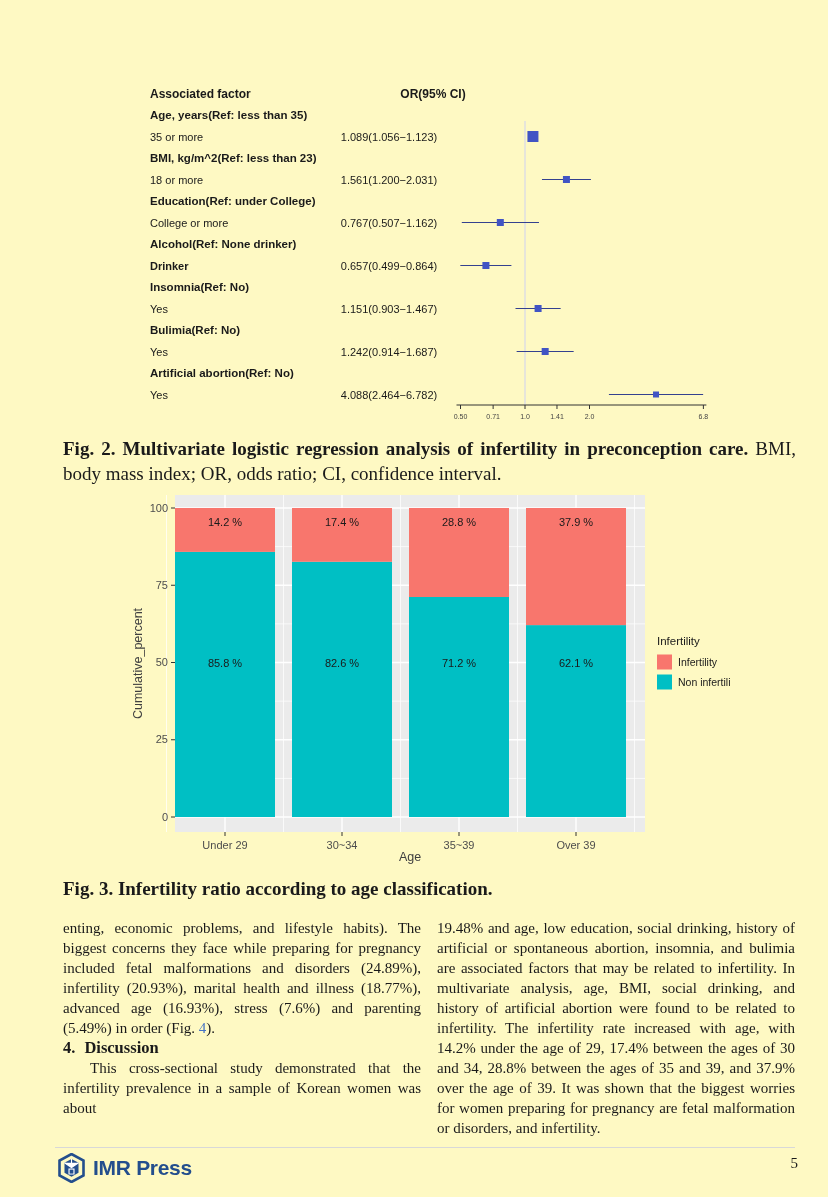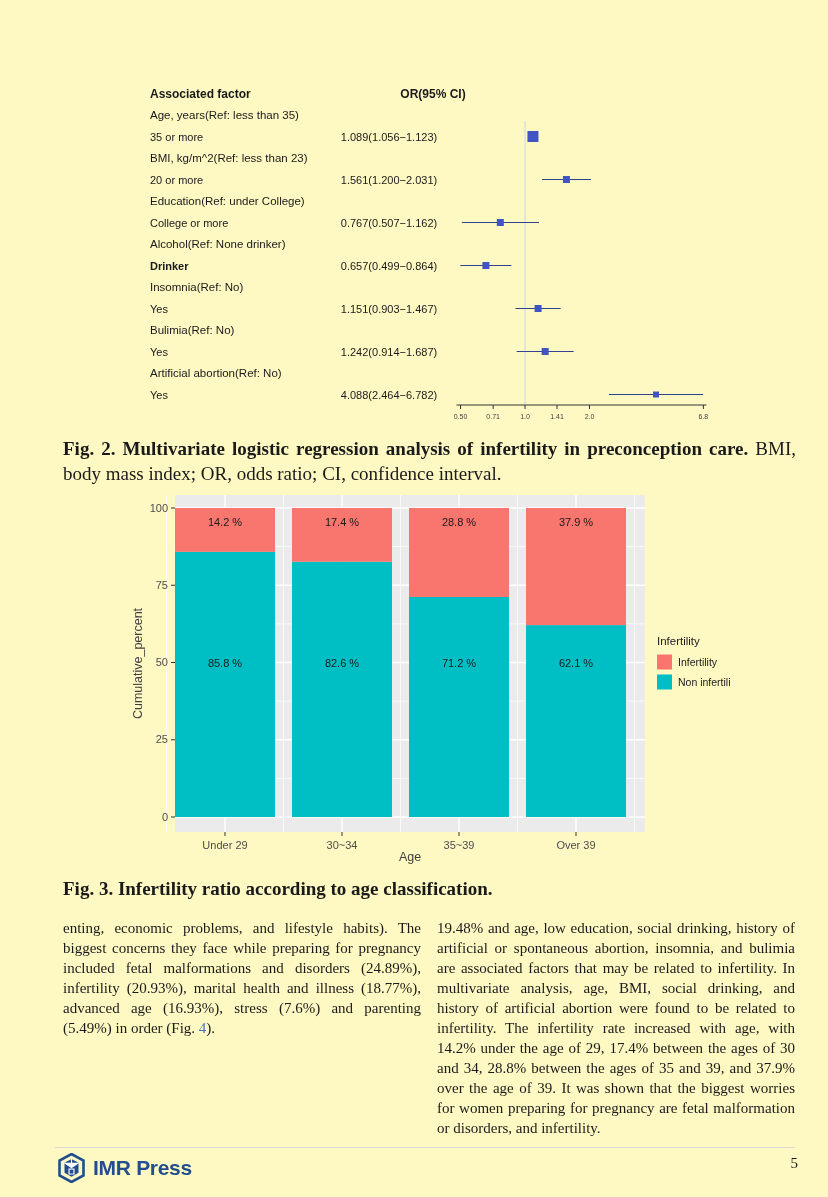--- a/index.html
+++ b/index.html
@@ -6,21 +6,21 @@
   .page{
     position:relative;width:828px;height:1197px;background:#fef9c3;
     margin:0 auto;overflow:hidden;
     font-family:"Liberation Serif", serif;color:#1a1a1a;
   }
   
   .forest{position:absolute;left:145px;top:85px;width:578px;height:348px;
     font-family:"Liberation Sans", sans-serif;}
   .forest .hdr{position:absolute;font-weight:bold;font-size:12px;height:16px;line-height:16px;}
   .forest .rowlabel{position:absolute;left:5px;font-size:11px;height:16px;line-height:16px;white-space:nowrap;}
-  .forest .rowlabel.group{font-weight:normal;font-size:11.5px;}
+  .forest .rowlabel.group{font-weight:bold;font-size:11.5px;}
   .forest .orval{position:absolute;left:158px;width:172px;text-align:center;font-size:11px;height:16px;line-height:16px;white-space:nowrap;}
   .forest svg{position:absolute;left:0;top:0;}
   
   .caption{position:absolute;left:63px;width:733px;font-size:19px;line-height:25px;text-align:justify;}
   .caption b{font-weight:bold;}
   
   .barchart{position:absolute;left:130px;top:487px;width:600px;height:378px;}
   
   .col{position:absolute;width:358px;font-size:15px;line-height:20px;text-align:justify;}
   .col p{margin:0;}
@@ -40,21 +40,21 @@
 <div class="page">
 
   <div class="forest">
     <div class="hdr" style="left:5px;top:1px;">Associated factor</div>
     <div class="hdr" style="left:228px;top:1px;width:120px;text-align:center;">OR(95% CI)</div>
     <div id="forest-labels">
         <div class="rowlabel group" style="top: 22px;">Age, years(Ref: less than 35)</div>
         <div class="rowlabel" style="top: 43.5px;">35 or more</div>
         <div class="orval" style="top: 43.5px;">1.089(1.056−1.123)</div>
         <div class="rowlabel group" style="top: 65px;">BMI, kg/m^2(Ref: less than 23)</div>
-        <div class="rowlabel" style="top: 86.5px;">20 or more</div>
+        <div class="rowlabel" style="top: 86.5px;">18 or more</div>
         <div class="orval" style="top: 86.5px;">1.561(1.200−2.031)</div>
         <div class="rowlabel group" style="top: 108px;">Education(Ref: under College)</div>
         <div class="rowlabel" style="top: 129.5px;">College or more</div>
         <div class="orval" style="top: 129.5px;">0.767(0.507−1.162)</div>
         <div class="rowlabel group" style="top: 151px;">Alcohol(Ref: None drinker)</div>
         <div class="rowlabel" style="top: 172.5px; font-weight: bold;">Drinker</div>
         <div class="orval" style="top: 172.5px;">0.657(0.499−0.864)</div>
         <div class="rowlabel group" style="top: 194px;">Insomnia(Ref: No)</div>
         <div class="rowlabel" style="top: 215.5px;">Yes</div>
         <div class="orval" style="top: 215.5px;">1.151(0.903−1.467)</div>
@@ -165,20 +165,22 @@
         <text x="548" y="198.5" font-size="10.5" fill="#1a1a1a" font-family="&quot;Liberation Sans&quot;, sans-serif">Non infertility</text>
       </svg>
   </div>
 
   <div class="caption" style="top:876px;">
     <b>Fig. 3. Infertility ratio according to age classification.</b>
   </div>
 
   <div class="col" style="left:63px;top:918px;">
     <p><span>enting, economic problems, and lifestyle habits). The biggest concerns they face while preparing for pregnancy included fetal malformations and disorders (24.89%), infertility (20.93%), marital health and illness (18.77%), advanced age (16.93%), stress (7.6%) and parenting (5.49%) in order (Fig. </span><span class="figlink">4</span><span>).</span></p>
+    <p class="headingrow"><span class="num">4.</span><span>Discussion</span></p>
+    <p class="indent">This cross-sectional study demonstrated that the infertility prevalence in a sample of Korean women was about</p>
   </div>
 
   <div class="col" style="left:437px;top:918px;">
     <p>19.48% and age, low education, social drinking, history of artificial or spontaneous abortion, insomnia, and bulimia are associated factors that may be related to infertility. In multivariate analysis, age, BMI, social drinking, and history of artificial abortion were found to be related to infertility. The infertility rate increased with age, with 14.2% under the age of 29, 17.4% between the ages of 30 and 34, 28.8% between the ages of 35 and 39, and 37.9% over the age of 39. It was shown that the biggest worries for women preparing for pregnancy are fetal malformation or disorders, and infertility.</p>
   </div>
 
   <div class="footline"></div>
   <div class="brand">
     <svg width="27" height="30" viewBox="0 0 27 30">
       <path d="M13.5 1 L25.5 7.5 L25.5 22.5 L13.5 29 L1.5 22.5 L1.5 7.5 Z" fill="none" stroke="#234e8d" stroke-width="2.6"></path>

